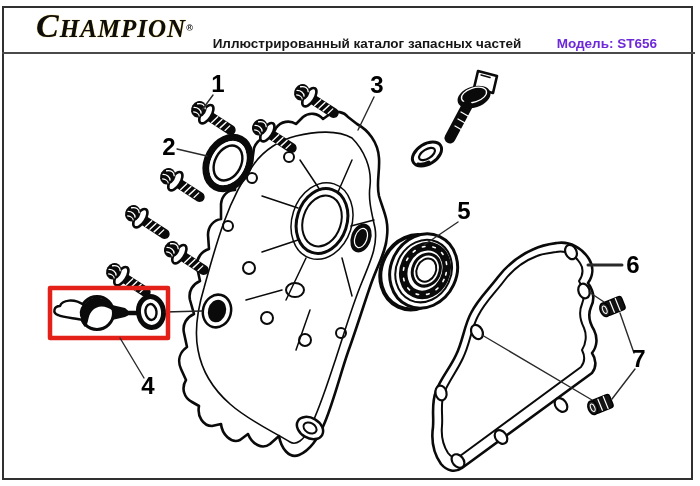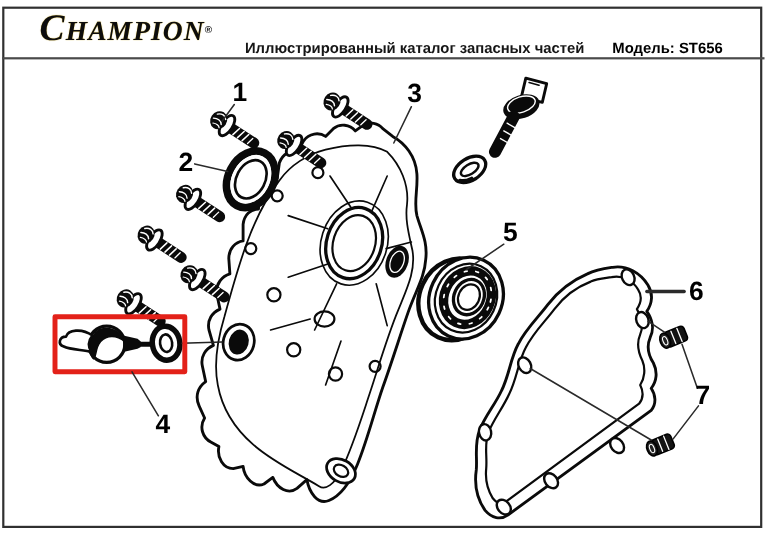--- a/index.html
+++ b/index.html
@@ -11,23 +11,23 @@
                  border-top:2px solid #4a4a4a; }
   .logo { position:absolute; left:36px; top:7px; }
   .brand { display:inline-block; font-family:"Liberation Serif", serif;
            font-style:italic; font-weight:bold; font-size:25px; letter-spacing:1px;
            color:#0d0d0d; text-shadow:0 0 1px #caa50e; line-height:1.1;text-align:center; }
   .brand::first-letter { font-size:34px; }
   .reg { font-size:9px; vertical-align:super; font-weight:bold; color:#0d0d0d; }
   .tagline { font-family:"Liberation Serif", serif; font-style:italic; font-weight:bold;
              font-size:16px; color:#edbf12; text-align:right; margin-top:-6px; padding-right:2px;
              text-shadow:-1px -1px 0 #000, 1px -1px 0 #000, -1px 1px 0 #000, 1px 1px 0 #000, 0 1px 0 #000, 1px 0 0 #000; }
-  .title { position:absolute; left:377px; top:36px; transform:translateX(-50%);
+  .title { position:absolute; left:367px; top:36px; transform:translateX(-50%);
            font-size:13.5px; font-weight:bold; color:#161616; white-space:nowrap; }
-  .model { position:absolute; right:43px; top:36px; font-size:13.5px; font-weight:bold; color:#000000; }
+  .model { position:absolute; right:43px; top:36px; font-size:13.5px; font-weight:bold; color:#6d28d9; }
   svg.diagram { position:absolute; left:0; top:0; }
   .callout { font-family:"Liberation Sans", sans-serif; font-weight:bold; font-size:24px;
              fill:#000; text-anchor:middle; }
 </style>
 </head>
 <body>
 
 <div class="page">
   <div class="page-border"></div>
 

